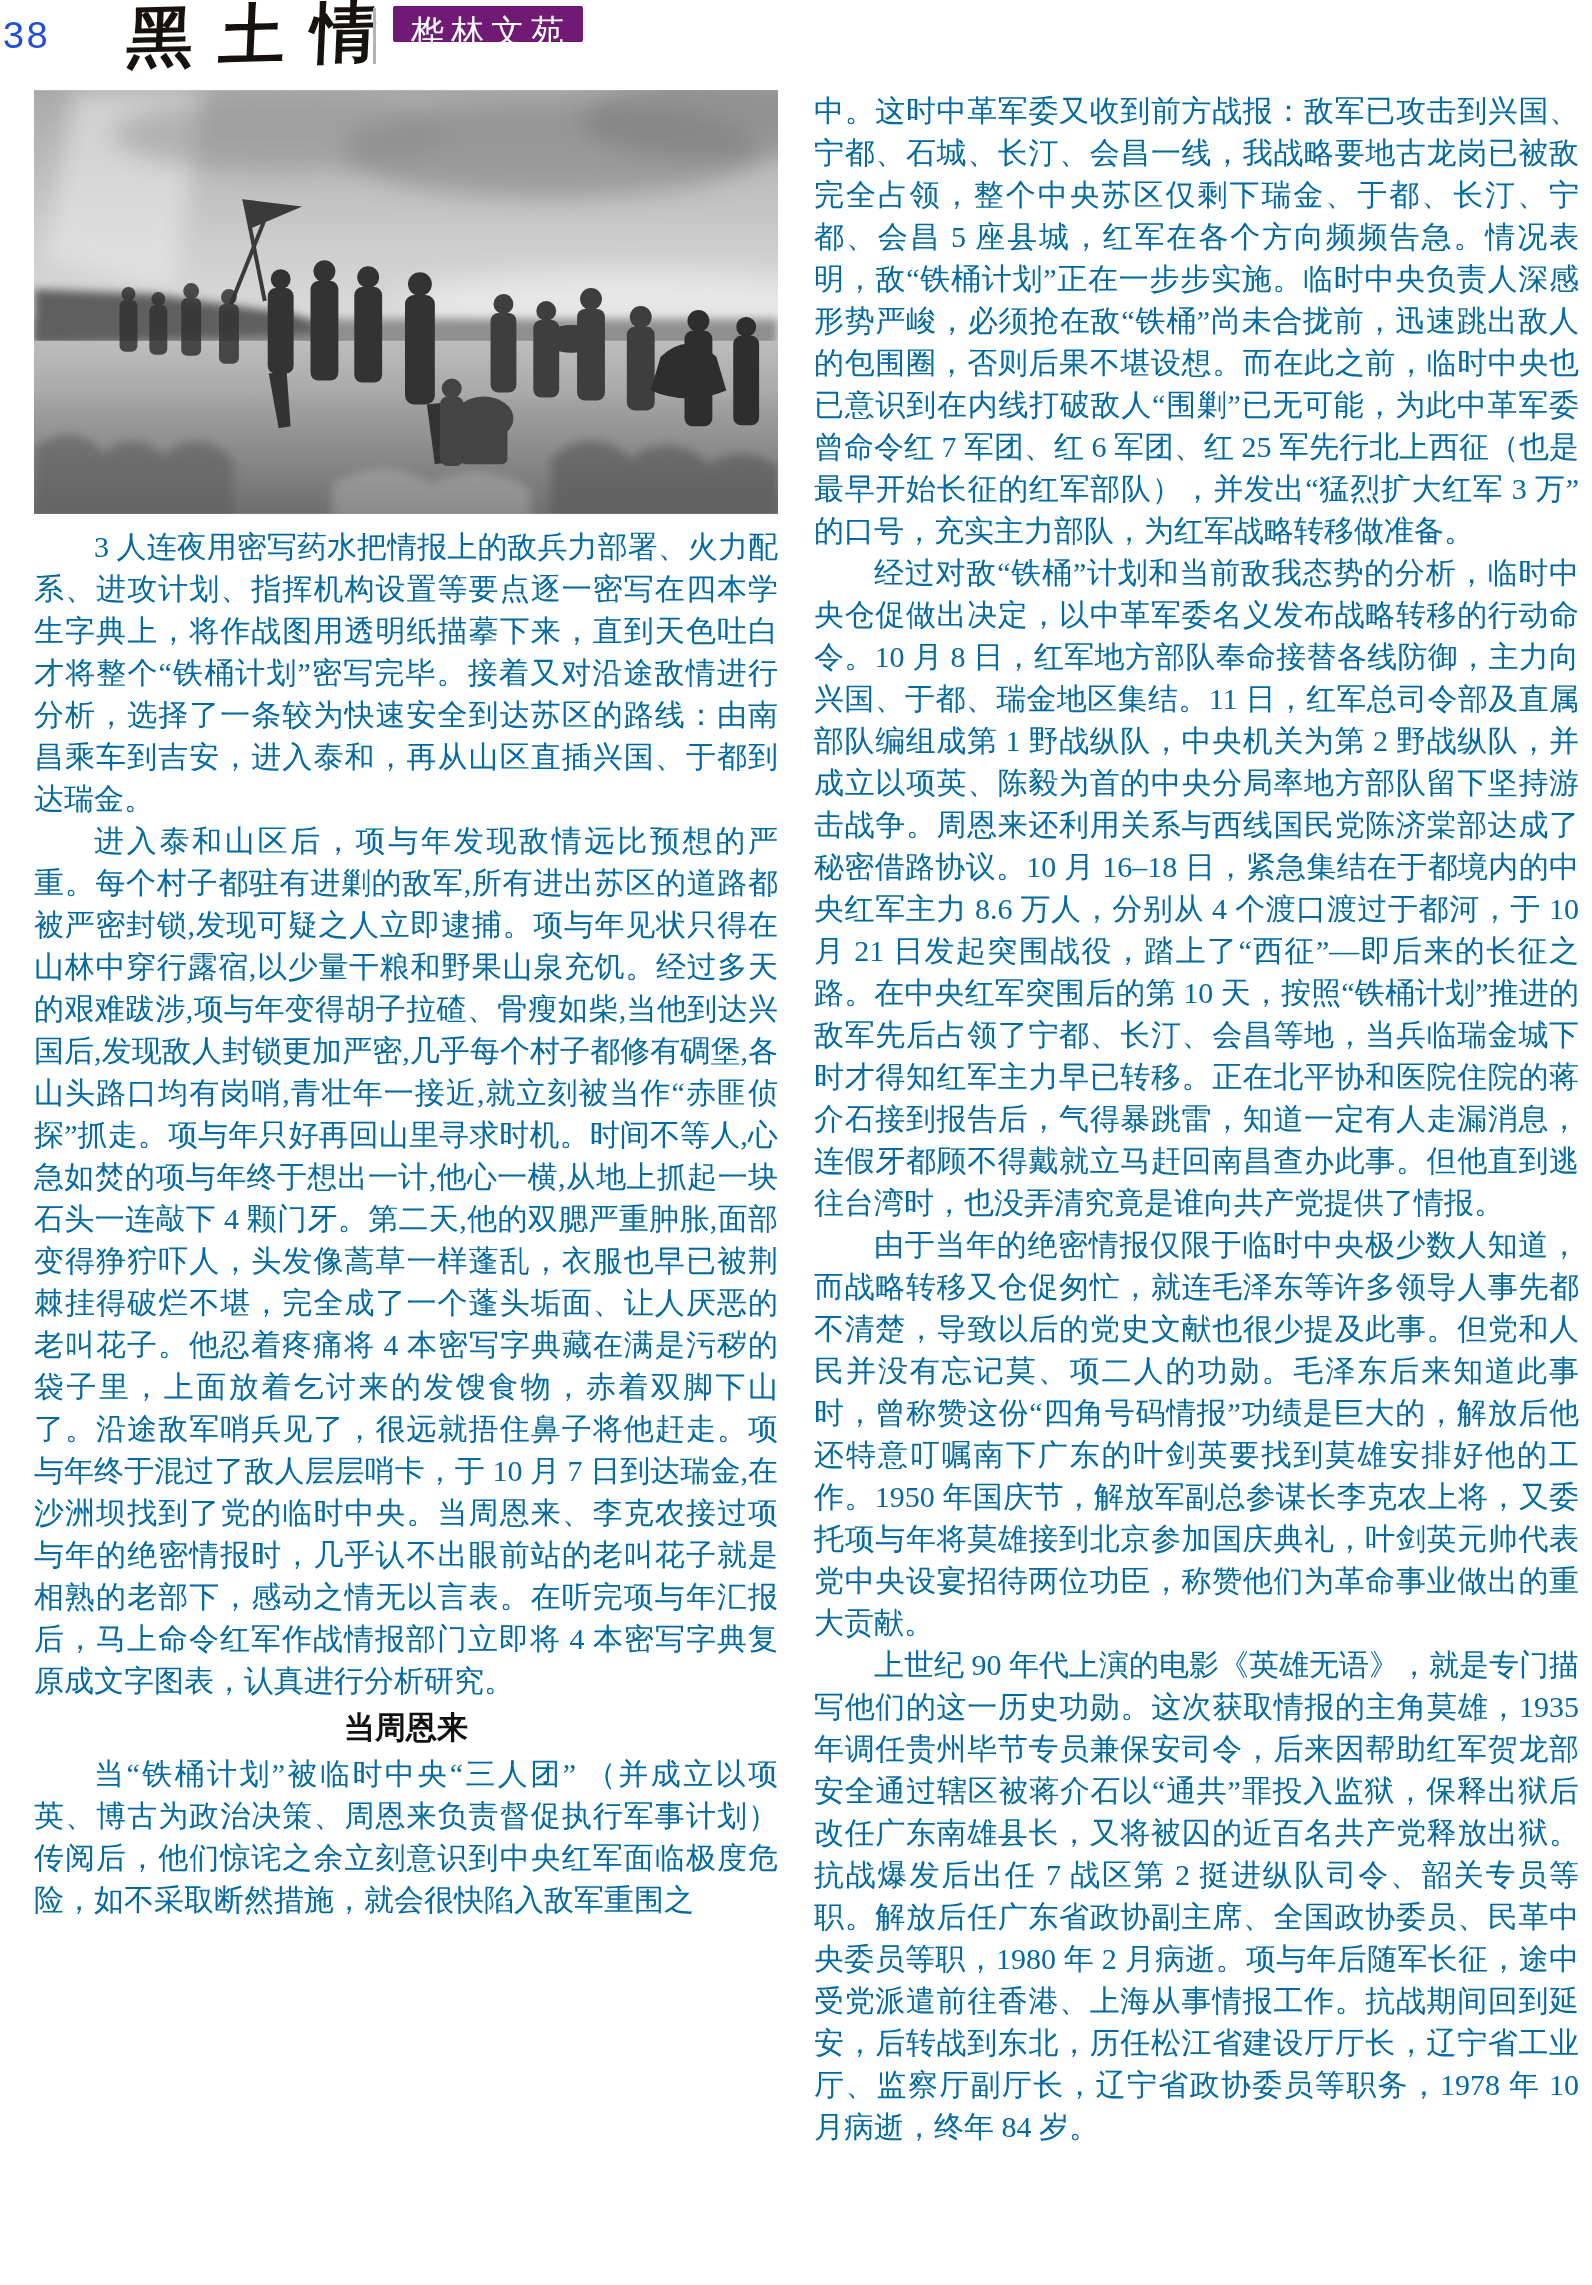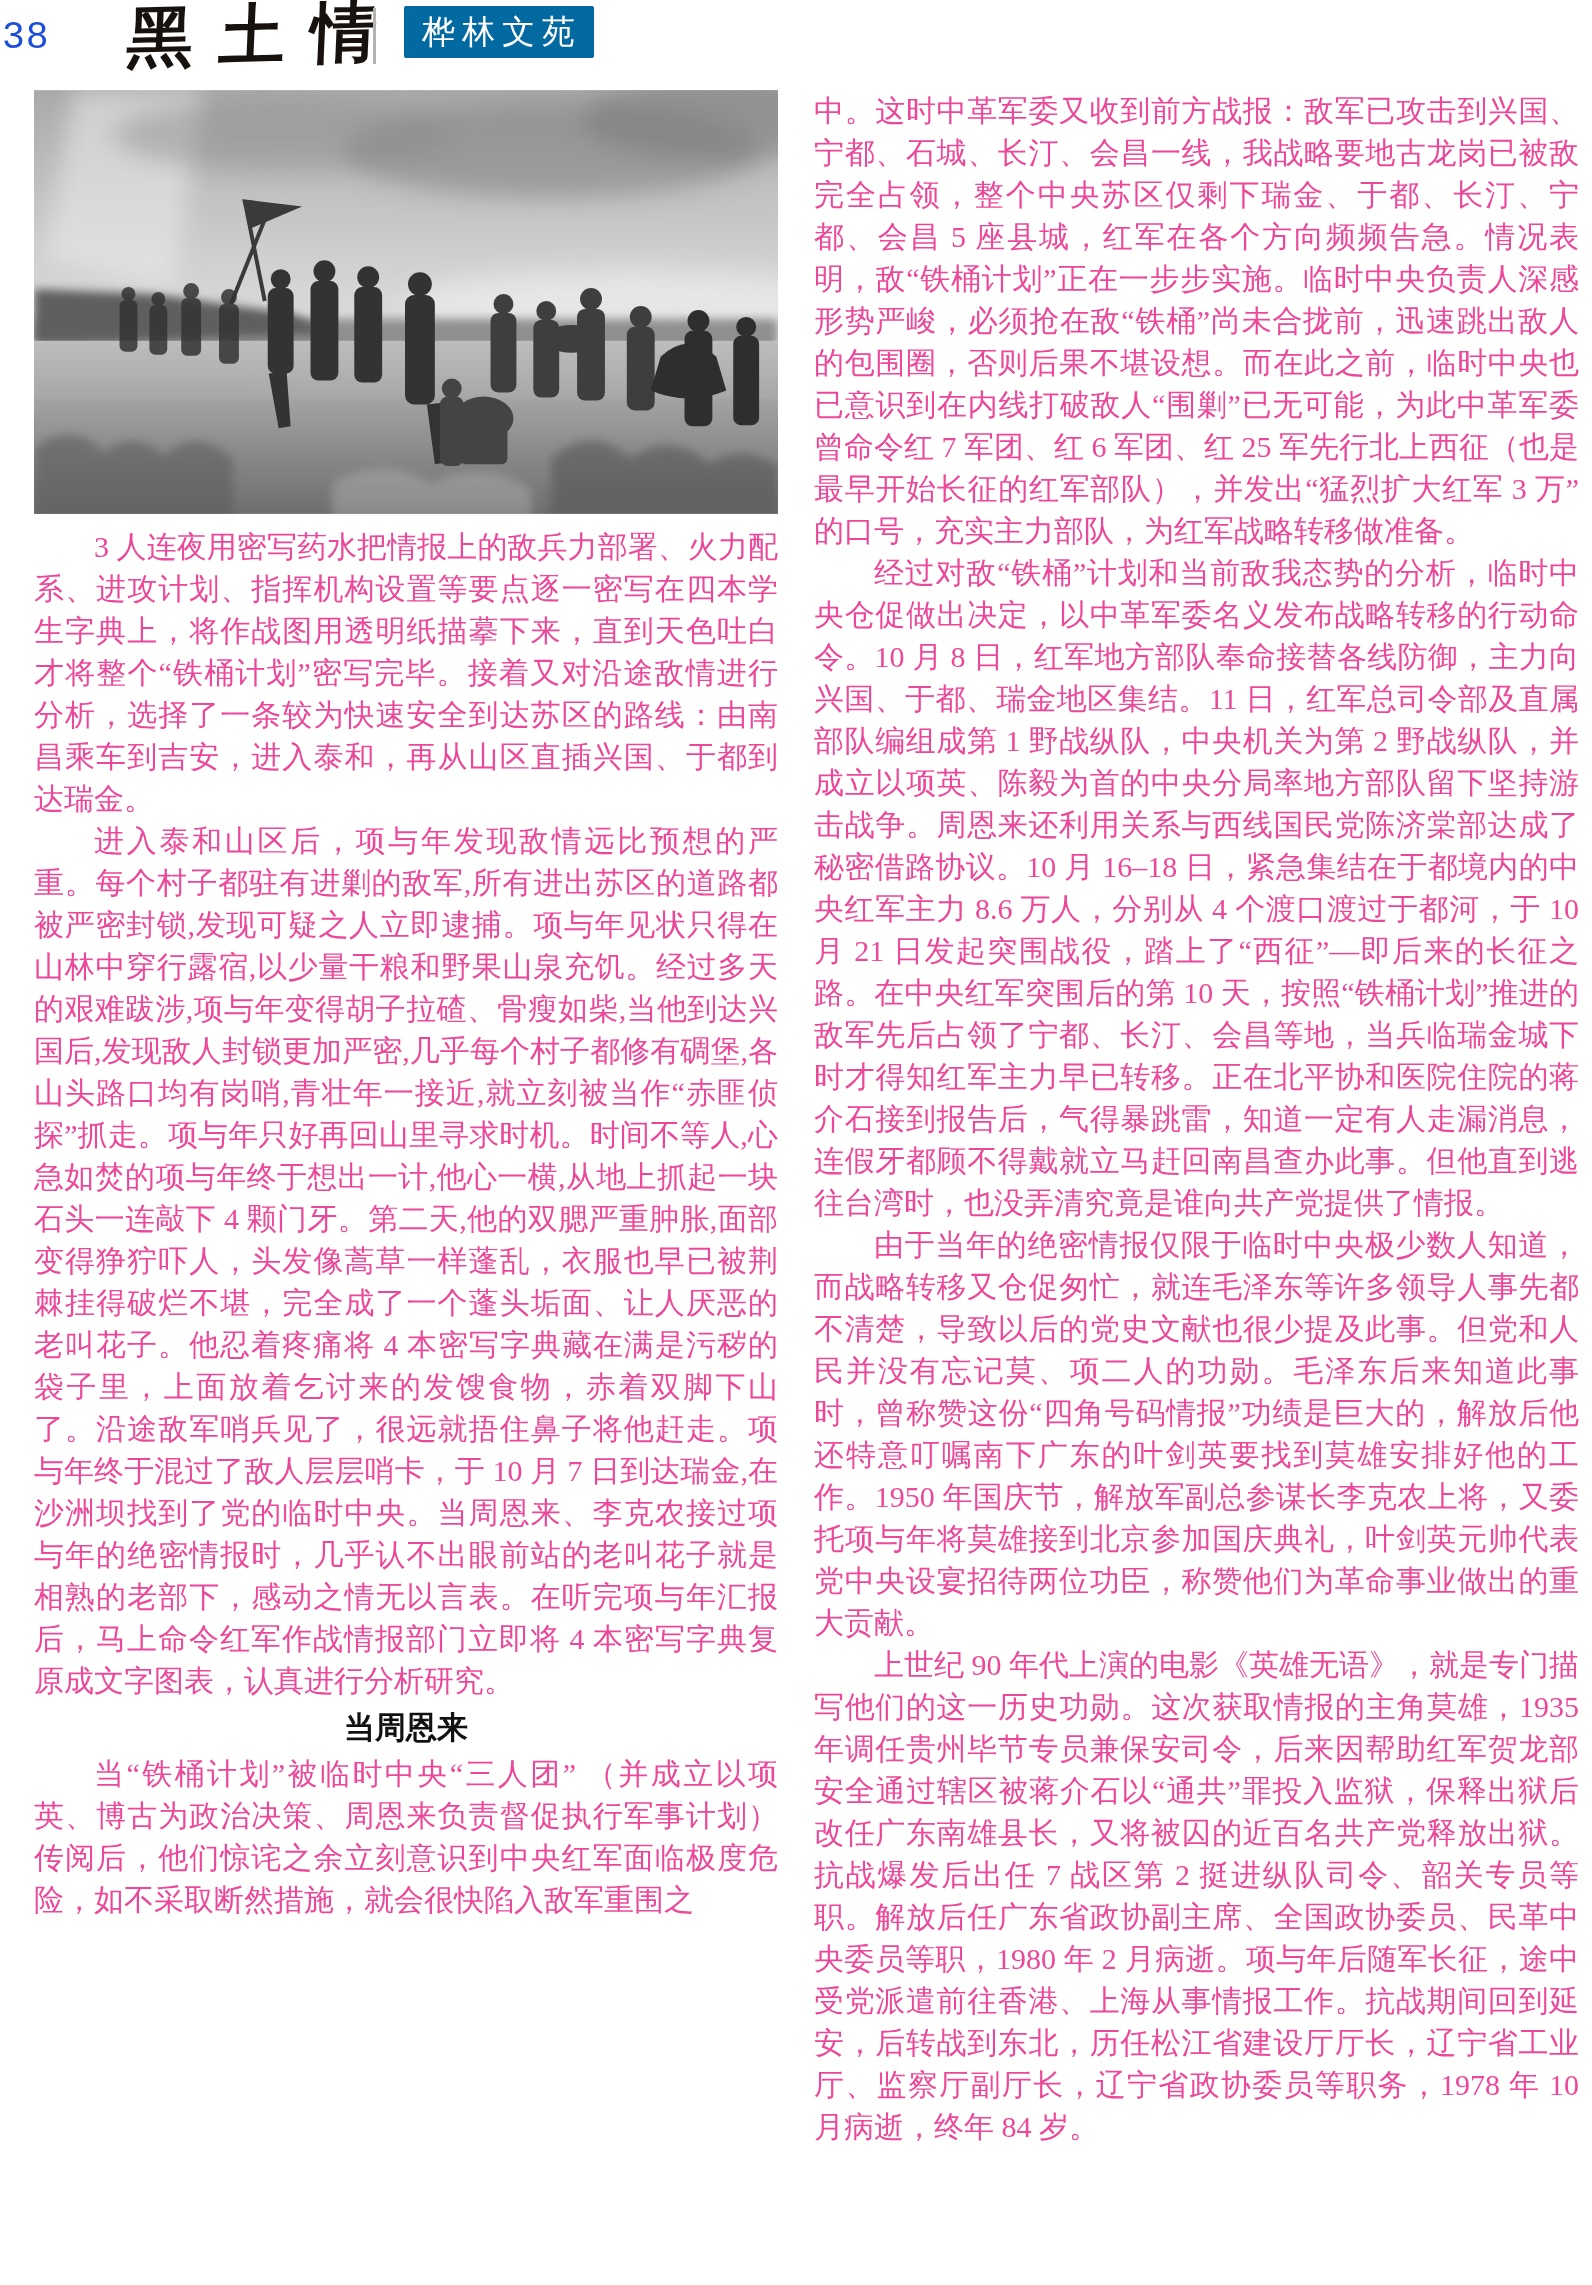--- a/index.html
+++ b/index.html
@@ -18,37 +18,37 @@
   .masthead{
     position:absolute;left:127px;top:-10px;
     font-size:66px;font-weight:bold;color:#17120e;
     letter-spacing:26px;transform:rotate(-1.5deg) skewX(-4deg);
     font-family:"DejaVu Serif",serif;white-space:nowrap;
   }
   .head-divider{
     position:absolute;left:373px;top:8px;width:3px;height:56px;background:#b3b3b3;
   }
   .section-box{
-    position:absolute;left:404px;top:6px;height:52px;
-    background:#0369a1;color:#ffffff;
+    position:absolute;left:393px;top:6px;height:36px;
+    background:#701a75;color:#ffffff;
     font-family:"Liberation Sans",sans-serif;
     font-size:33px;line-height:52px;letter-spacing:7px;
     padding:0 12px 0 18px;border-radius:2px;
   }
   
   .page-body{
     position:absolute;top:90px;left:0;right:0;bottom:0;
     display:flex;gap:36px;padding:0 13px 0 34px;box-sizing:border-box;
   }
   .col{flex:0 0 744px;}
   .col.right{flex:1 1 auto;}
   .col p{
     margin:0;font-size:30px;line-height:42px;
     text-align:justify;text-justify:inter-ideograph;
-    color:#ec4899;
+    color:#0369a1;
   }
   .col p.indent{text-indent:2em;}
   .subhead{
     margin:3px 0 3px 0;text-align:center;
     font-family:"Liberation Sans",sans-serif;
     font-weight:bold;font-size:31px;line-height:45px;color:#111;
   }
   
   .painting{
     margin:0 0 12px 0;width:744px;height:424px;overflow:hidden;

